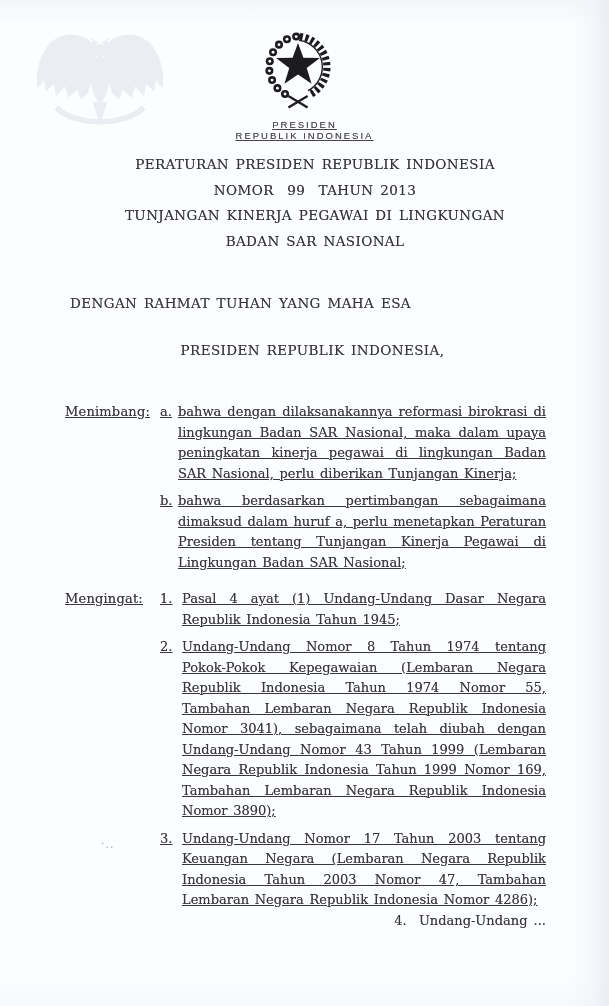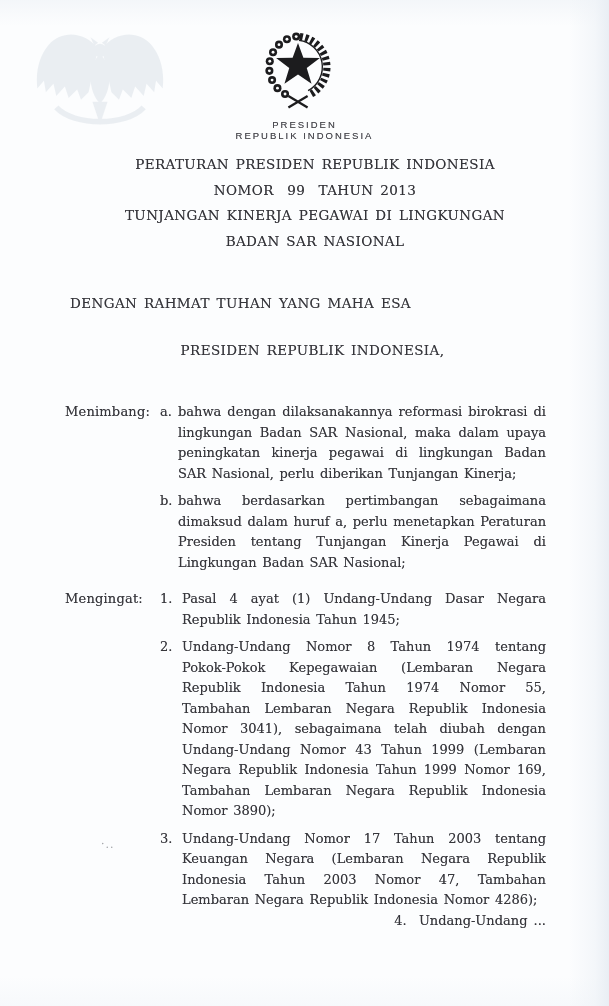--- a/index.html
+++ b/index.html
@@ -31,20 +31,21 @@
   
   .emblem{
     position:absolute; left:250px; top:26px; width:96px; height:88px;
   }
   .letterhead{
     position:absolute; left:0; top:119px; width:609px;
     text-align:center;
     font-family:"Liberation Sans", sans-serif;
     font-size:9.5px; line-height:11px; letter-spacing:2px;
     color:#46464c;
+    text-decoration:underline;
   }
 
   .title-block{
     position:absolute; left:0; top:152px; width:609px;
     text-align:center;
     font-size:13.5px; line-height:25.5px;
     letter-spacing:0.4px; word-spacing:2px;
     color:#333338;
   }
   .title-line{ white-space:pre;margin-left:21px; }
@@ -55,21 +56,21 @@
   }
   .authority{
     position:absolute; left:8px; top:342px; width:609px;
     text-align:center; font-size:13.5px; letter-spacing:0.4px; word-spacing:2px;
   }
 
   .clauses{
     position:absolute; left:65px; top:402px; width:481px;
     font-size:13px; line-height:20.5px;
   }
-  .clause-row{ display:flex; }
+  .clause-row{ display:flex;text-decoration:underline; }
   .clause-row + .clause-row{ margin-top:16px; }
   .clause-label{ width:95px; flex:0 0 95px; letter-spacing:0.2px; }
   .clause-items{ flex:1; }
   .clause-item{ display:flex; }
   .clause-item + .clause-item{ margin-top:7px; }
   .marker-a{ width:18px; flex:0 0 18px; }
   .marker-n{ width:22px; flex:0 0 22px; }
   .item-text{
     flex:1; text-align:justify; text-justify:inter-word;
     word-spacing:1.5px;

